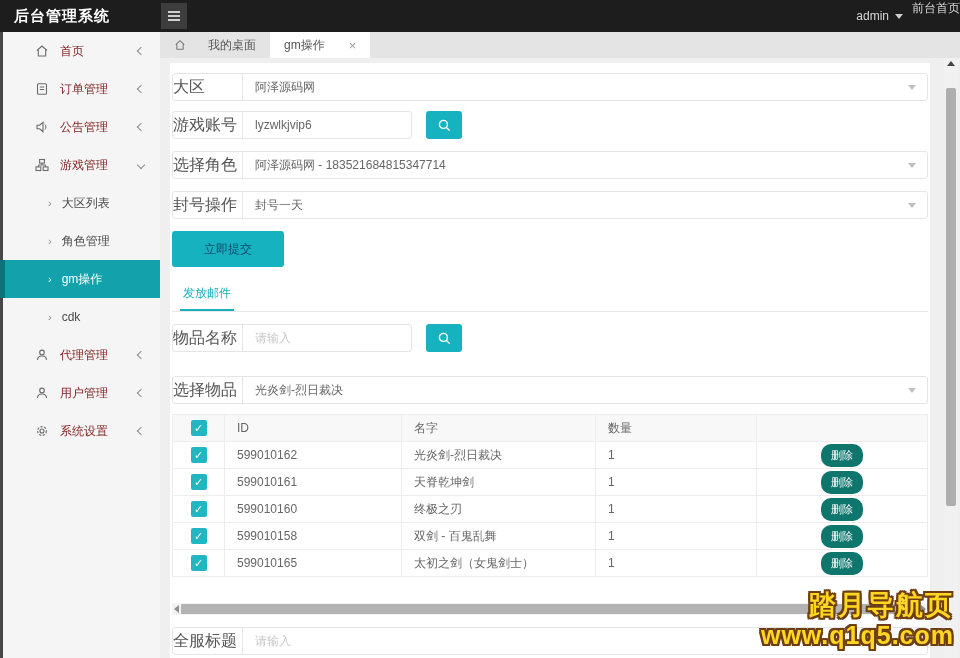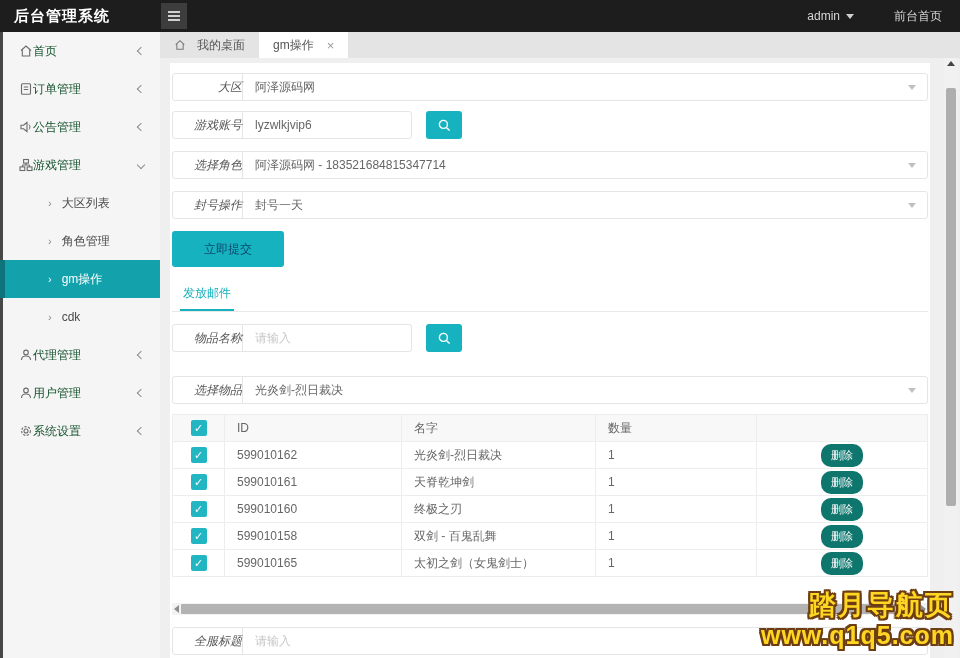--- a/index.html
+++ b/index.html
@@ -5,49 +5,49 @@
   * { margin:0; padding:0; box-sizing:border-box; }
   html,body { width:960px; height:658px; overflow:hidden; }
   body { font-family:"Liberation Sans","DejaVu Sans",sans-serif; font-size:12px; background:#efefef; position:relative; color:#555; }
 
   
   .topbar { position:absolute; top:0; left:0; right:0; height:32px; background:#1d1d1d; color:#fff; z-index:30; }
   .logo { position:absolute; left:0; top:0; width:160px; height:24px; line-height:32px; padding-left:14px; font-size:15px; font-weight:bold; letter-spacing:1px; }
   .burger { position:absolute; left:161px; top:3px; width:26px; height:26px; background:#3d3d3d; cursor:pointer; }
   .burger i { position:absolute; left:7px; width:12px; height:2px; background:#cfcfcf; }
   .burger i:nth-child(1){ top:8px; } .burger i:nth-child(2){ top:12px; } .burger i:nth-child(3){ top:16px; }
-  .topbar-right { position:absolute; right:0; top:0; height:32px; display:flex; align-items:center; gap:40px; padding-right:18px; font-size:12px; color:#d6d6d6; }
+  .topbar-right { position:absolute; right:0; top:0; height:32px; display:flex; gap:9px; font-size:12px; color:#d6d6d6; }
   .admin-item { display:flex; align-items:center; gap:6px; cursor:pointer; }
   .caret-down-white { width:0; height:0; border-left:4px solid transparent; border-right:4px solid transparent; border-top:5px solid #cfcfcf; display:inline-block; }
 
   
   .sidebar { position:absolute; top:32px; left:0; width:160px; bottom:0; background:#f5f5f5; z-index:20; }
   .sidebar::before { content:""; position:absolute; left:0; top:0; bottom:0; width:3px; background:#474747; }
-  .side-item { position:relative; height:38px; display:flex; align-items:center; padding-left:19px; color:#14532d; cursor:pointer; font-size:12px; }
+  .side-item { position:relative; height:38px; display:flex; align-items:center; padding-left:19px; gap:11px; color:#7f1d1d; cursor:pointer; font-size:12px;margin-left:16px; }
   .side-item .chev { position:absolute; right:16px; }
   .icon14 { width:14px; height:14px; display:inline-block; }
   .chev { width:6px; height:6px; border-left:1px solid #8d8d8d; border-bottom:1px solid #8d8d8d; display:inline-block; }
   .chev-left { transform:rotate(45deg); }
   .chev-down { transform:rotate(-45deg); }
   .sub-item { position:relative; height:38px; display:flex; align-items:center; padding-left:48px; gap:10px; color:#4a4a4a; cursor:pointer; }
   .sub-item .arrow { color:#8a8a8a; font-size:11px; }
   .sub-item.active { background:#13a2ac; color:#fff; border-left:5px solid #0d747c; padding-left:43px; }
   .sub-item.active .arrow { color:#e8fdfd; }
 
   
   .main { position:absolute; left:160px; top:32px; right:0; bottom:0; background:#efefef; }
   .tabbar { position:absolute; top:0; left:0; right:0; height:26px; background:#e4e4e4; display:flex; }
-  .tab { height:26px; display:flex; align-items:center; gap:11px; padding:0 14px; font-size:12px; color:#555; cursor:pointer; }
+  .tab { height:26px; display:flex; align-items:center; gap:22px; padding:0 14px; font-size:12px; color:#555; cursor:pointer; }
   .tab.active { background:#fff; }
   .tab .close-x { color:#9a9a9a; font-size:13px; margin-left:2px; cursor:pointer; }
 
   .panel { position:absolute; left:10px; top:31px; width:760px; bottom:0; background:#fff; padding:10px 2px 0 2px; }
 
   .field-row { position:relative; height:28px; border:1px solid #e5e5e5; border-radius:3px; background:#fff; display:flex; }
-  .field-label { width:70px; min-width:70px; border-right:1px solid #e5e5e5; text-align:right; line-height:26px; font-size:12px; color:#555;font-style:italic; }
+  .field-label { width:70px; min-width:70px; border-right:1px solid #e5e5e5; text-align:left; line-height:26px; font-size:16px; color:#555; }
   .field-value { flex:1; padding:0 12px; line-height:26px; font-size:12px; color:#666; white-space:nowrap; overflow:hidden; }
   .field-value.placeholder { color:#c8c8c8; }
   .sel-caret { position:absolute; right:11px; top:11px; width:0; height:0; border-left:4px solid transparent; border-right:4px solid transparent; border-top:5px solid #c0c0c0; }
 
   .inline-group { display:flex; align-items:center; }
   .w-account { width:240px; }
   .search-btn { margin-left:14px; width:36px; height:28px; background:#17b2bf; border:none; border-radius:3px; cursor:pointer; display:flex; align-items:center; justify-content:center; }
 
   .teal-btn { height:36px; line-height:28px; padding:0 32px; background:#17b2bf; color:#0c4a6e; border:none; border-radius:3px; font-size:12px; cursor:pointer; display:inline-block; font-family:inherit; }
 

